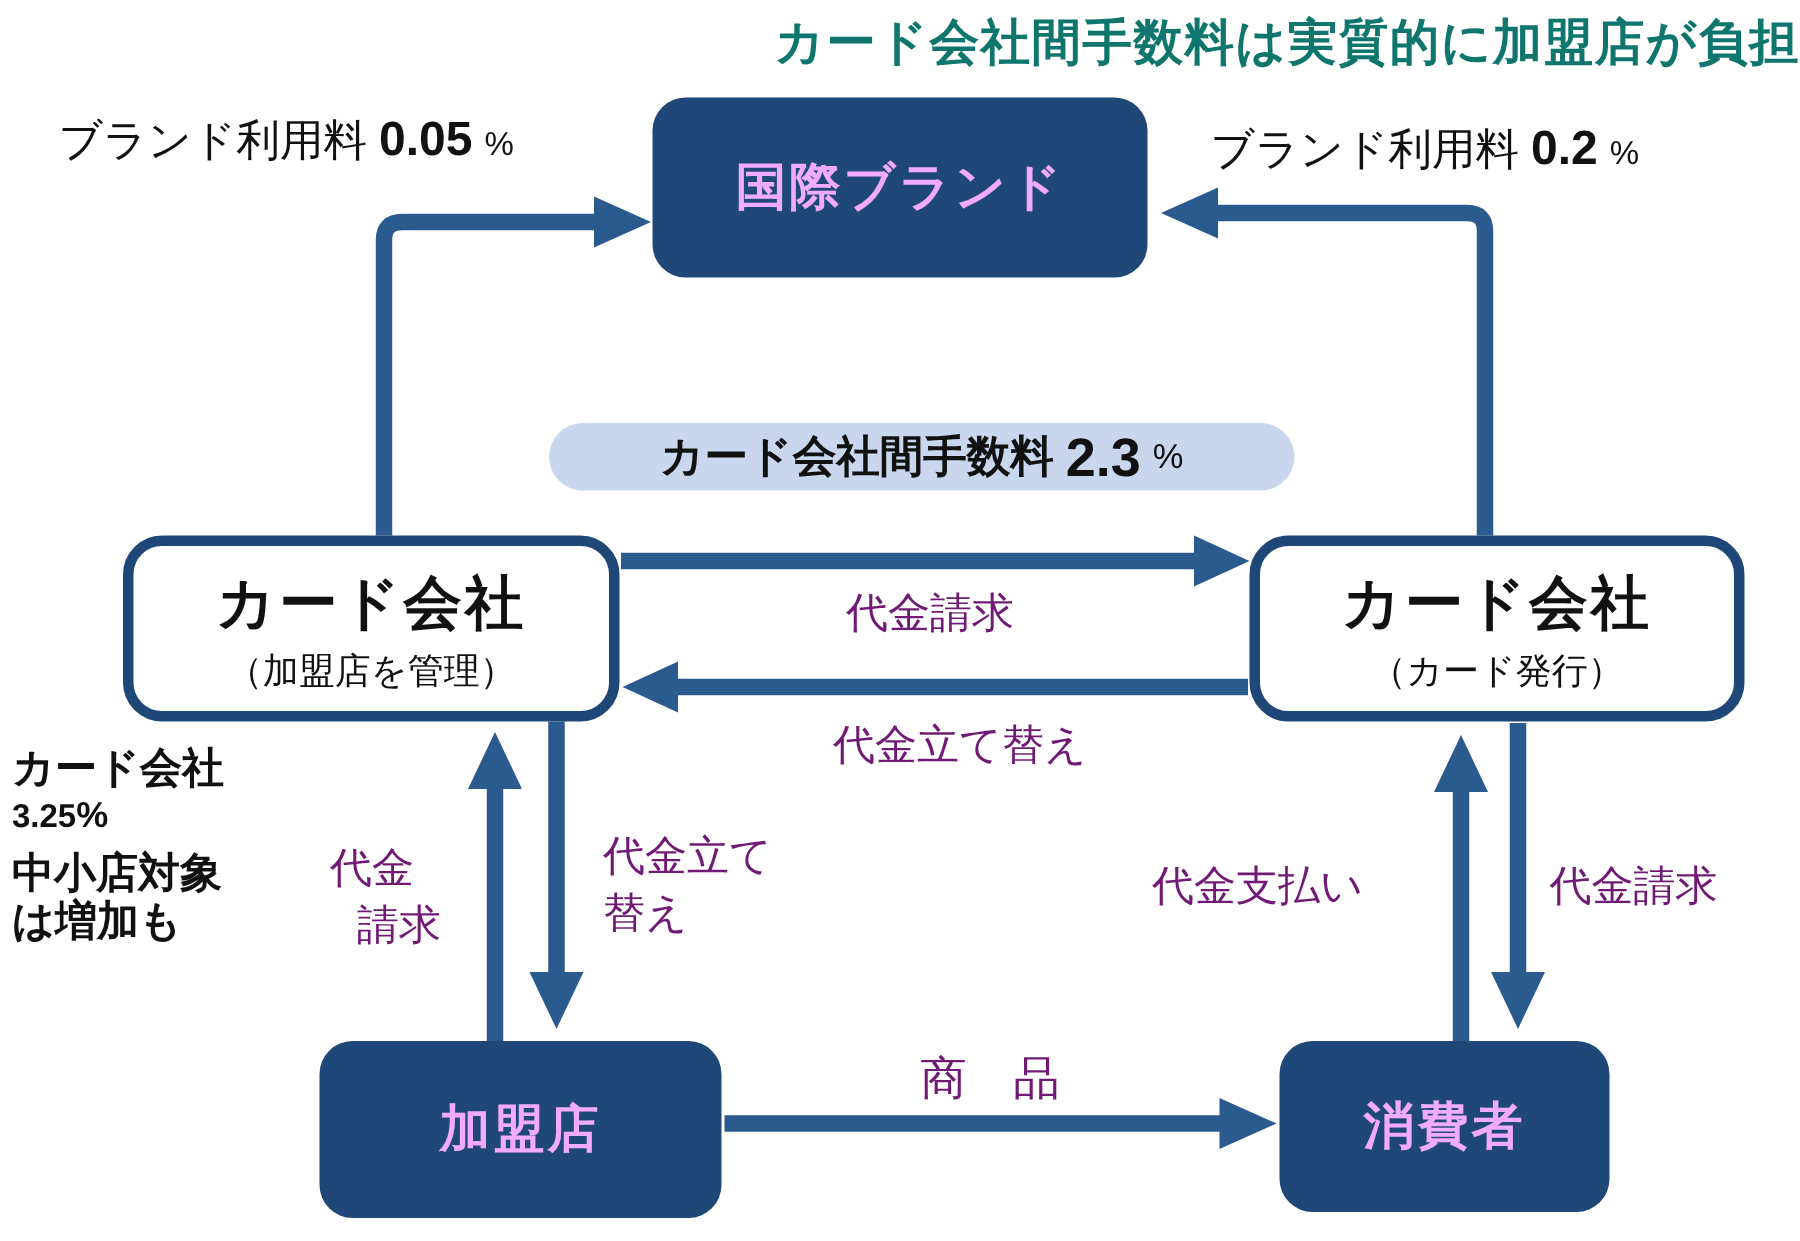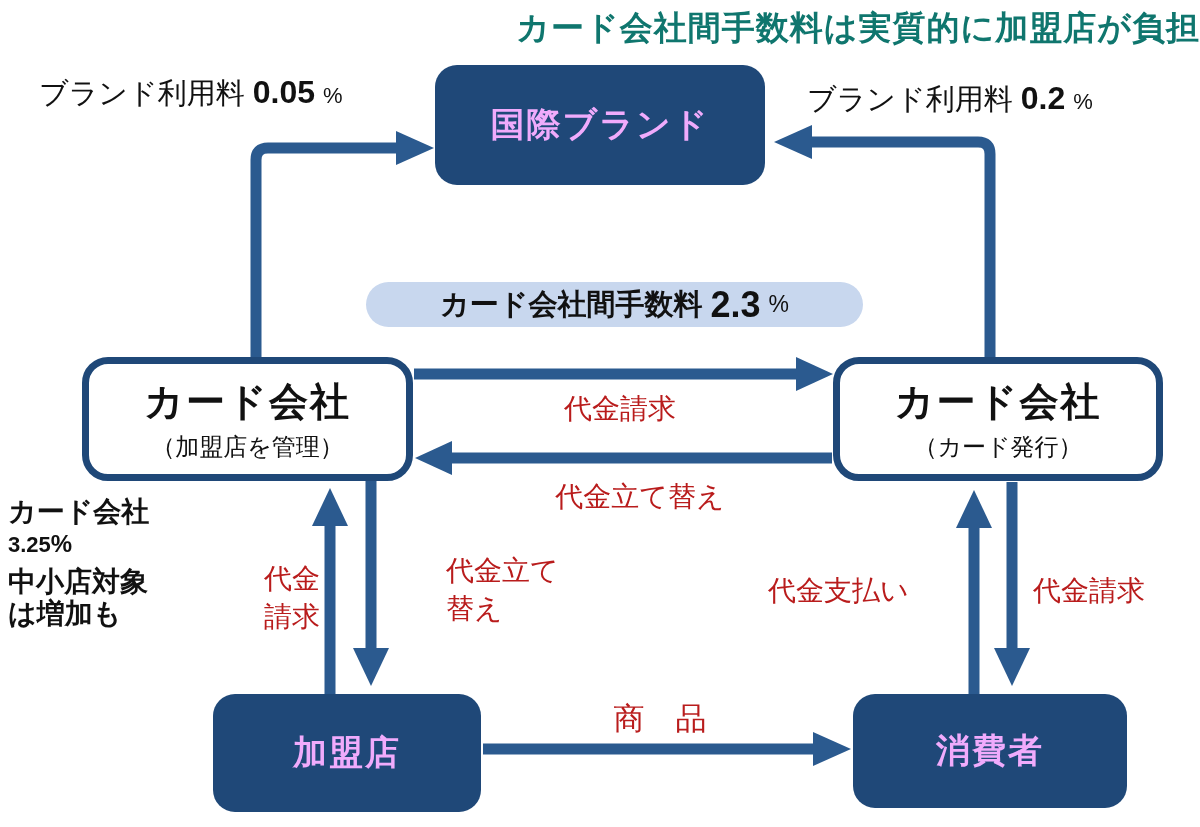--- a/index.html
+++ b/index.html
@@ -29,22 +29,22 @@
   }
   .fee-label { font-size:29px; font-weight:bold; }
   .fee-value { font-size:36px; font-weight:bold; }
   .fee-unit  { font-size:23px; font-weight:normal; }
 
   .brand-fee { display:flex; align-items:baseline; gap:8px; white-space:nowrap; }
   .brand-fee .bf-label { font-size:29px; font-weight:normal;margin-left:19px; }
   .brand-fee .bf-value { font-size:32px; font-weight:bold; }
   .brand-fee .bf-unit  { font-size:22px; font-weight:normal; }
 
-  .flow-label { font-size:28px; color:#b91c1c; white-space:nowrap; }
-  .flow-label .line { display:block;margin-left:44px; }
+  .flow-label { font-size:28px; color:#701a75; white-space:nowrap; }
+  .flow-label .line { display:block; }
   .indent { margin-left:18px; }
 
   .merchant-fee-block { font-weight:bold; line-height:1.15; }
   .merchant-fee-block .mf-label { font-size:28px; }
   .merchant-fee-block .mf-value { font-size:22px; }
   .merchant-fee-block .mf-unit  { font-size:24px; }
   .merchant-fee-block .mf-note  { font-size:28px; }
   .mf-row { margin-top:2px; }
   .mf-note-row1 { margin-top:8px; }
 </style>
@@ -134,17 +134,17 @@
 
   <div class="abs flow-label" style="left:768px; top:572px;">代金支払い</div>
   <div class="abs flow-label" style="left:1033px; top:572px;">代金請求</div>
 
   <div class="abs flow-label" style="left:580px; top:698px; width:160px; text-align:center; font-size:31px;">商　品</div>
 
   <div class="abs node dark" style="left:213px; top:694px; width:268px; height:118px;">
     <span class="node-label">加盟店</span>
   </div>
 
-  <div class="abs node dark" style="left:853px; top:694px; width:274px; height:114px;">
+  <div class="abs node dark" style="left:853px; top:694px; width:220px; height:114px;">
     <span class="node-label">消費者</span>
   </div>
 
 </div>
 
 </body></html>

